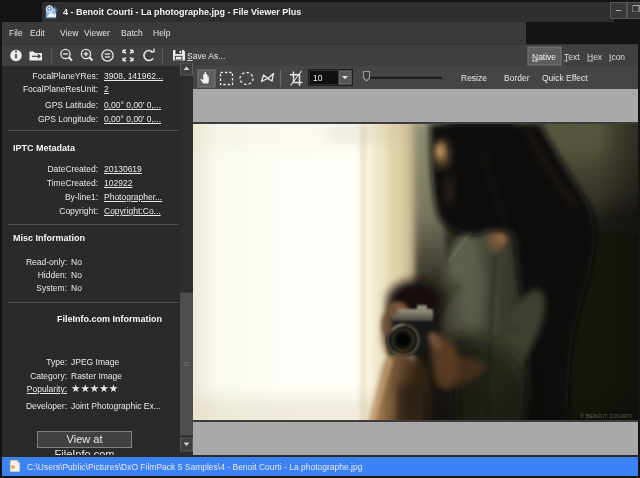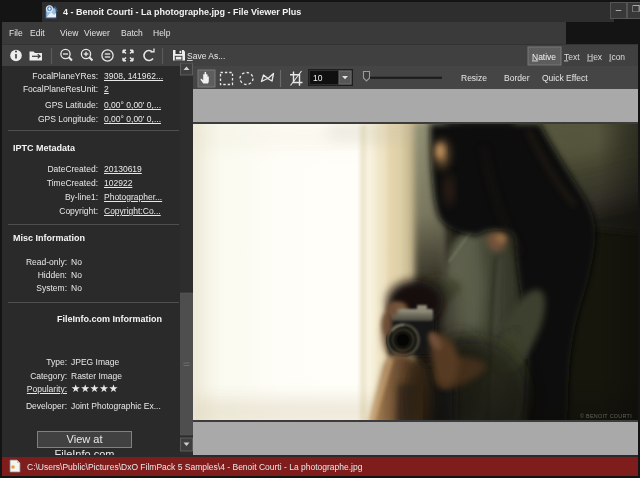--- a/index.html
+++ b/index.html
@@ -2,29 +2,29 @@
 <html><head>
 <meta charset="utf-8">
 <style>
   html,body{margin:0;padding:0;}
   body{width:640px;height:478px;overflow:hidden;background:#141414;
        font-family:"Liberation Sans",sans-serif;}
   .abs{position:absolute;}
   #win{position:absolute;left:0;top:0;width:640px;height:478px;background:#141414;}
   #titlebar{position:absolute;left:2px;top:2px;width:572px;height:20px;background:#2e2e2e;margin-left:40px;}
   #title-text{position:absolute;left:21px;top:4.5px;font-size:9px;font-weight:bold;color:#f2f2f2;}
-  #menubar{position:absolute;left:2px;top:22px;width:564px;height:22px;background:#3a3a3a;}
+  #menubar{position:absolute;left:2px;top:22px;width:524px;height:22px;background:#3a3a3a;}
   .menu{position:absolute;top:6px;font-size:8.5px;color:#e2e2e2;}
   #toolbar1{position:absolute;left:2px;top:44px;width:636px;height:22px;background:#404040;border-top:1px solid #333;box-sizing:border-box;}
   #toolbar2{position:absolute;left:193px;top:66px;width:445px;height:23px;background:#454545;}
   #panel{position:absolute;left:2px;top:66px;width:178px;height:389px;background:#2a2a2a;overflow:hidden;}
   #scrollbar{position:absolute;left:180px;top:62px;width:13px;height:393px;background:#2d2d2d;}
   #canvas{position:absolute;left:193px;top:89px;width:445px;height:366px;background:#a9a9a9;}
   #photo{position:absolute;left:193px;top:122px;width:445px;height:300px;border-top:2px solid #3c3c3c;border-bottom:2px solid #3c3c3c;box-sizing:border-box;overflow:hidden;}
-  #statusbar{position:absolute;left:2px;top:455px;width:636px;height:21px;background:#7f1d1d;border-top:2px solid #2a2a2a;box-sizing:border-box;}
+  #statusbar{position:absolute;left:2px;top:455px;width:636px;height:21px;background:#3b82f6;border-top:2px solid #2a2a2a;box-sizing:border-box;}
   .prow{position:absolute;width:176px;font-size:8.5px;line-height:10px;color:#e8e8e8;white-space:nowrap;}
   .plabel{position:absolute;right:80px;text-align:right;}
   .pval{position:absolute;left:102px;text-decoration:underline;}
   .plabel2{position:absolute;right:111px;text-align:right;}
   .pval2{position:absolute;left:69px;}
   .phead{position:absolute;left:11px;font-size:9px;font-weight:bold;color:#f5f5f5;white-space:nowrap;}
   .psep{position:absolute;left:6px;width:171px;height:1px;background:#4f4f4f;}
 </style>
 </head>
 <body>

